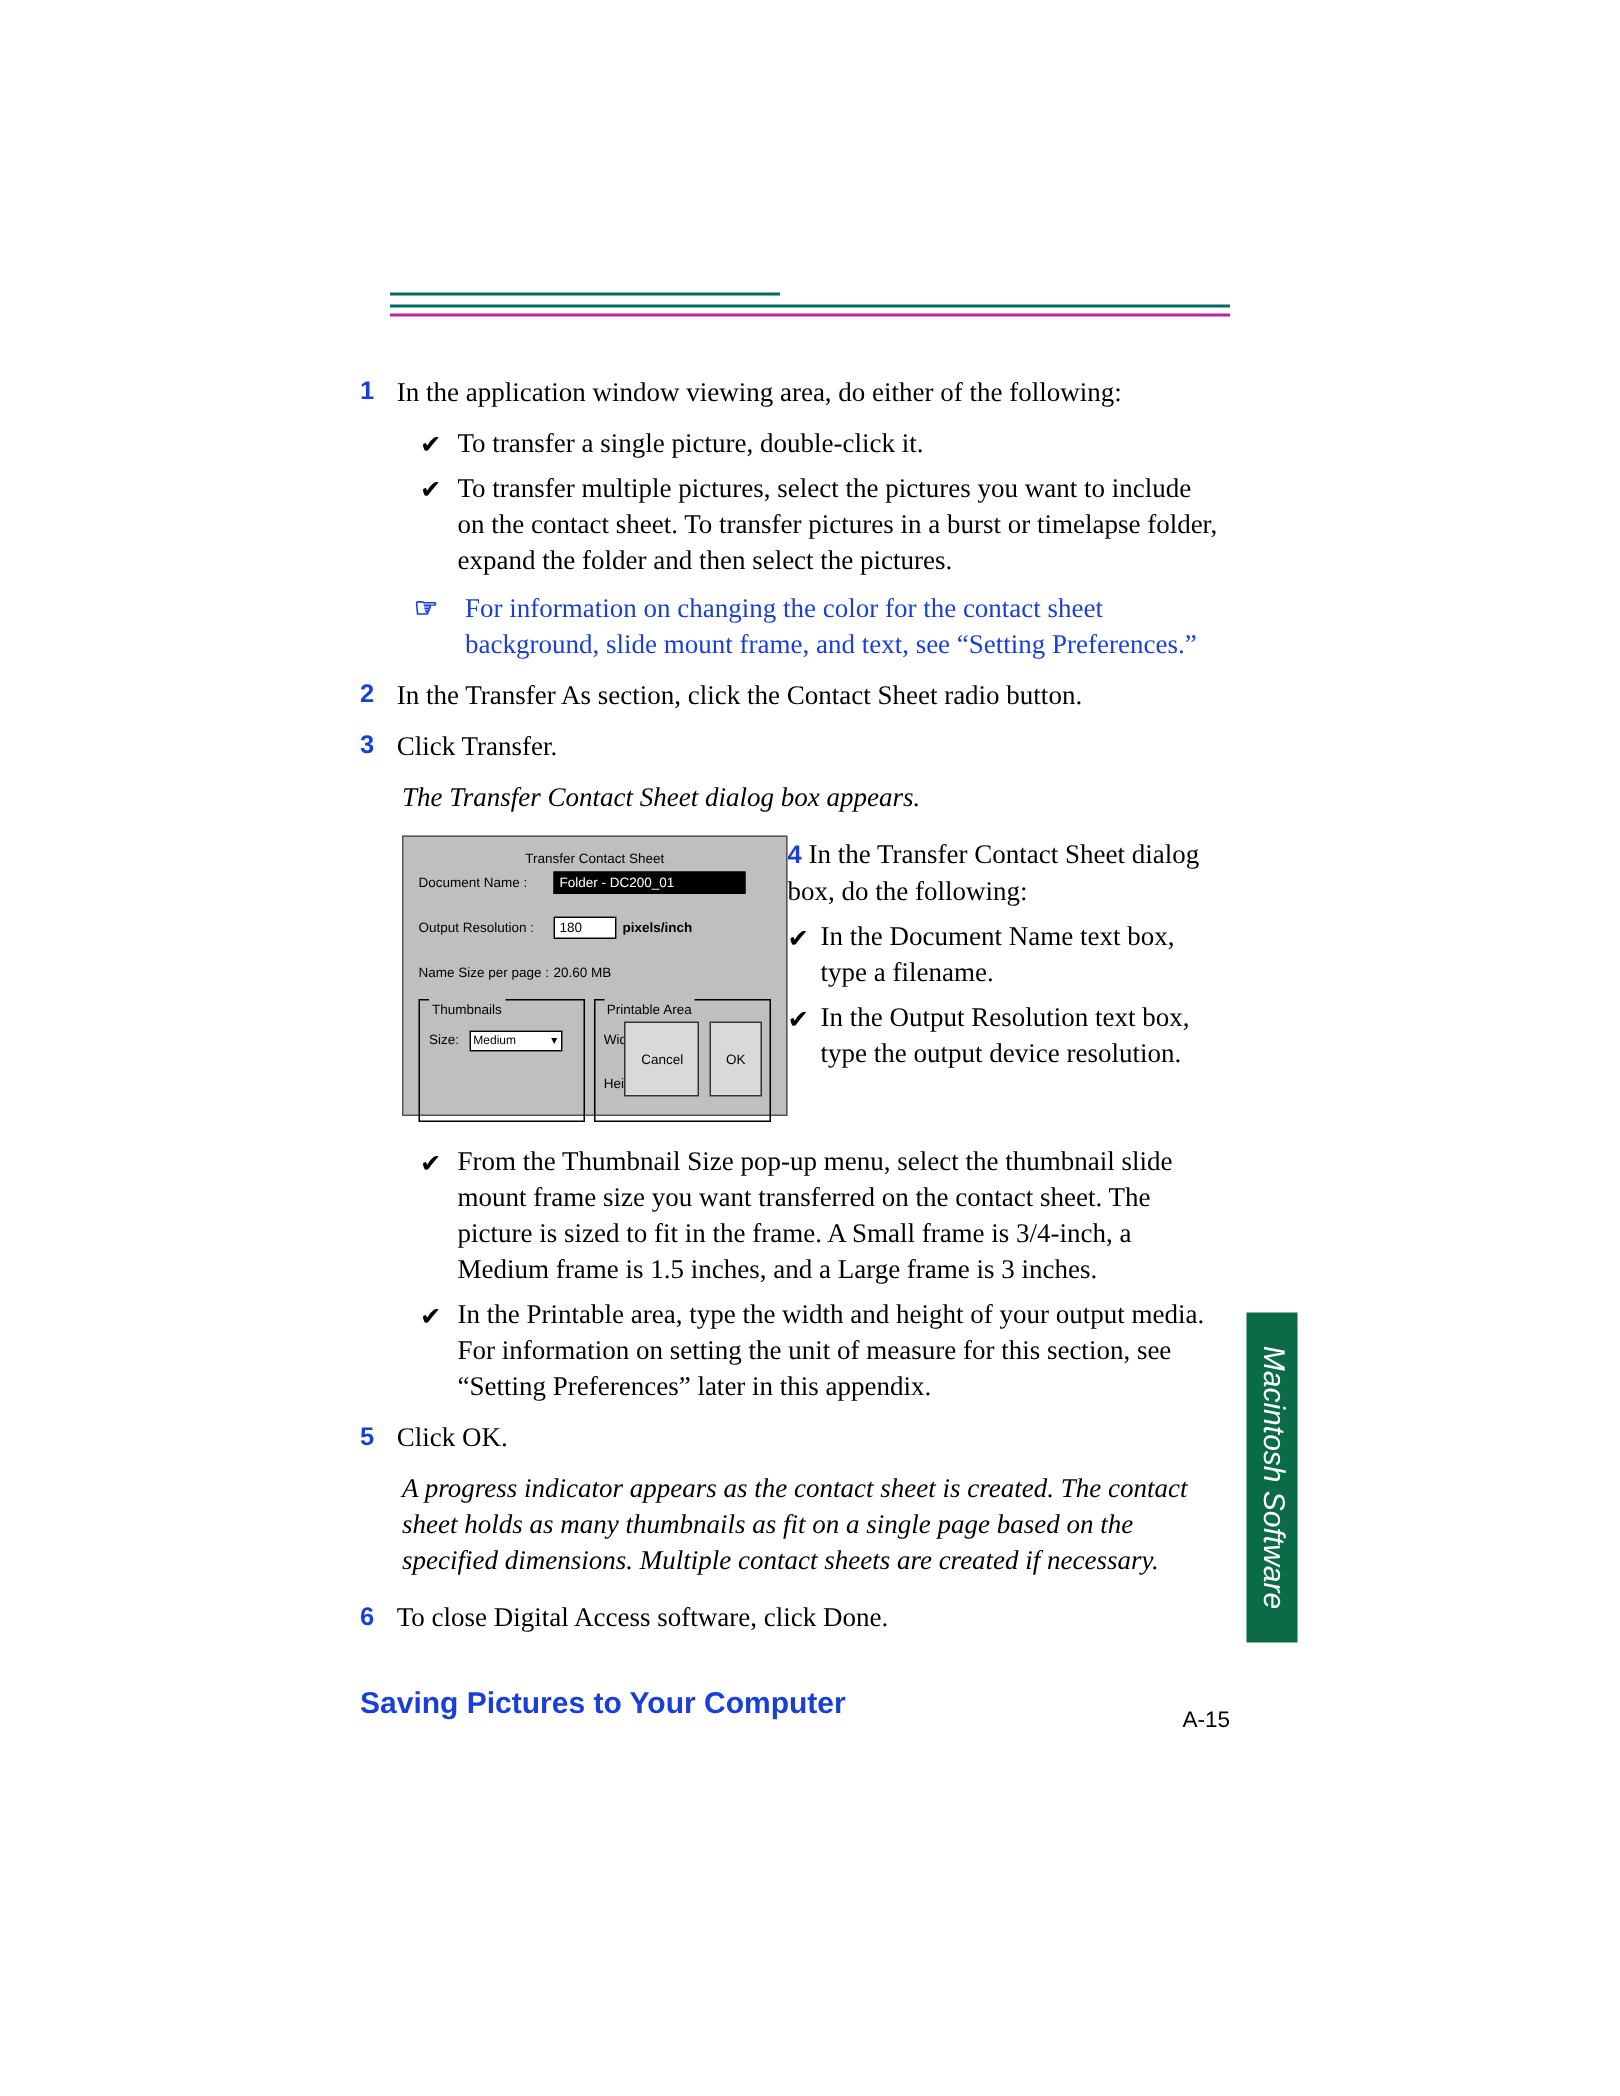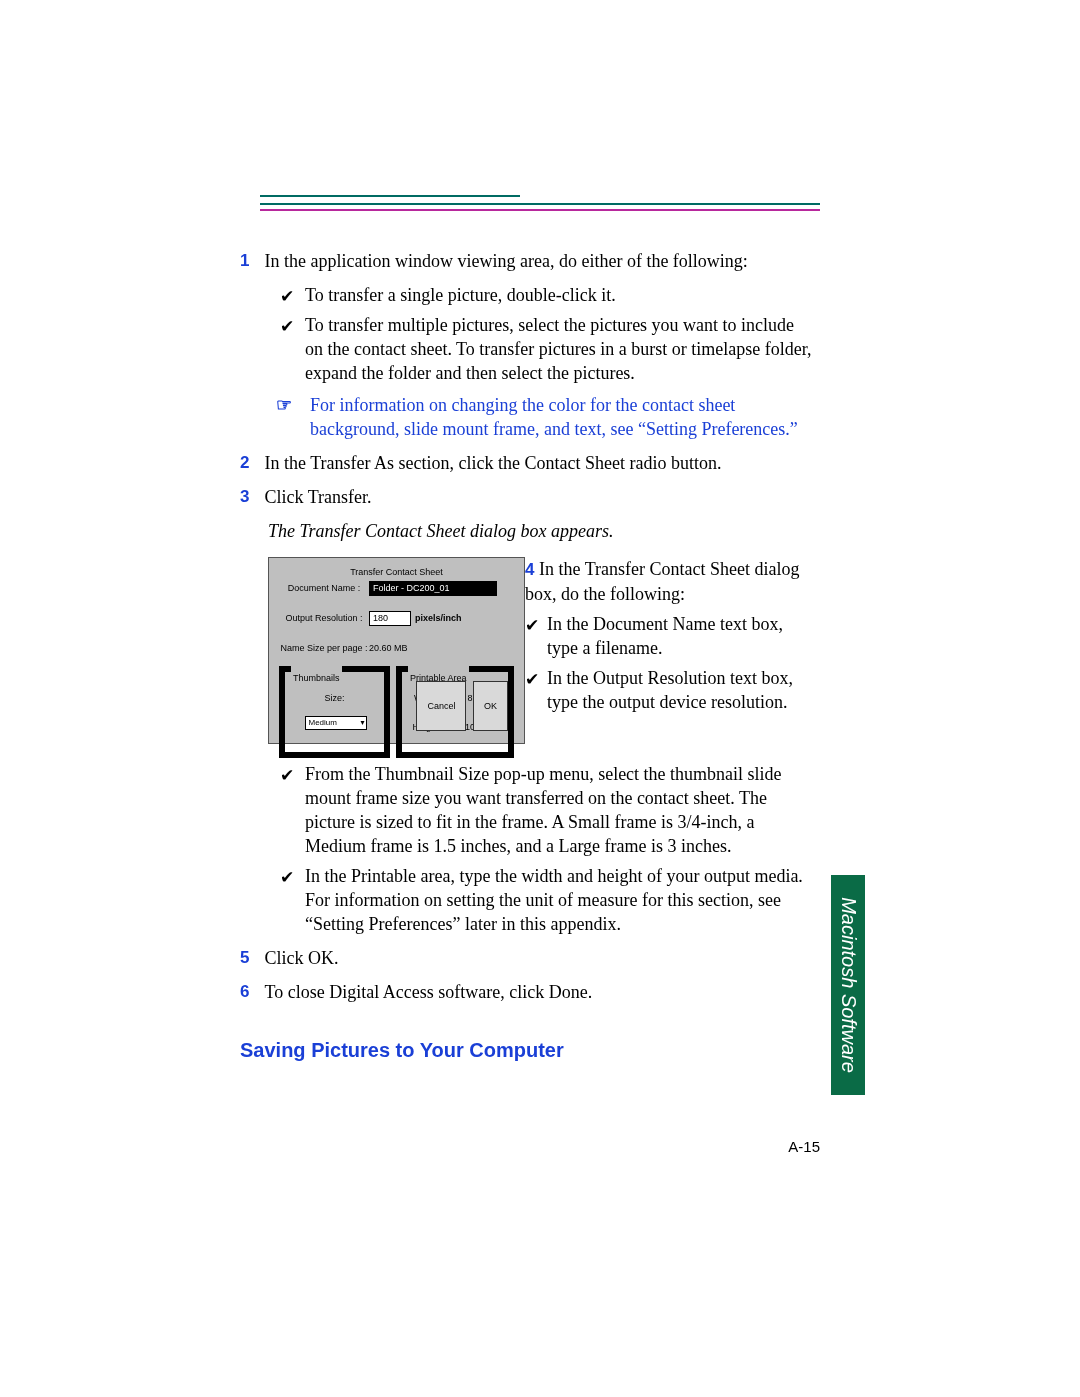--- a/index.html
+++ b/index.html
@@ -128,45 +128,43 @@
     top: 18px;
     left: 10px;
     right: 10px;
     bottom: 10px;
     background: #bfbfbf;
   }
   .dlg-row {
     display: flex;
     align-items: center;
     margin-bottom: 6px;
-    text-align: center;
   }
   .dlg-row .lbl { width: 90px; font-size: 9px; }
   .dlg-row .inp {
     background: #fff;
     height: 13px;
     font-size: 9px;
     padding: 0 3px;
     border: 1px solid #000;
     display: inline-flex;
     align-items: center;
   }
   .dlg-row .inp.dark { background: #000; color: #fff; }
   .dlg-row .unit { font-size: 9px; margin-left: 4px; font-weight: bold; }
   .dlg-groups {
     display: flex;
     margin-top: 6px;
     gap: 6px;
   }
   .dlg-group {
-    border: 6px solid #000000;
+    border: 1px solid #000000;
     padding: 14px 6px 8px 6px;
     position: relative;
     font-size: 9px;
-    text-align: center;
   }
   .dlg-group .gtitle {
     position: absolute;
     top: -6px;
     left: 6px;
     background: #bfbfbf;
     padding: 0 2px;
   }
   .dlg-group.thumb { width: 98px; }
   .dlg-group.area { width: 106px; }
@@ -362,20 +360,21 @@
       <div class="bullet">
         <span class="check">✔</span>
         <span>In the Printable area, type the width and height of your output media. For information on setting the unit of measure for this section, see “Setting Preferences” later in this appendix.</span>
       </div>
     </div>
 
     <div class="step" style="margin-top:10px">
       <span class="num">5</span>
       <span class="step-text">Click OK.</span>
     </div>
+    <div class="ital">A progress indicator appears as the contact sheet is created. The contact sheet holds as many thumbnails as fit on a single page based on the specified dimensions. Multiple contact sheets are created if necessary.</div>
 
     <div class="step">
       <span class="num">6</span>
       <span class="step-text">To close Digital Access software, click Done.</span>
     </div>
 
     <div class="heading">Saving Pictures to Your Computer</div>
 
   </div>
 

